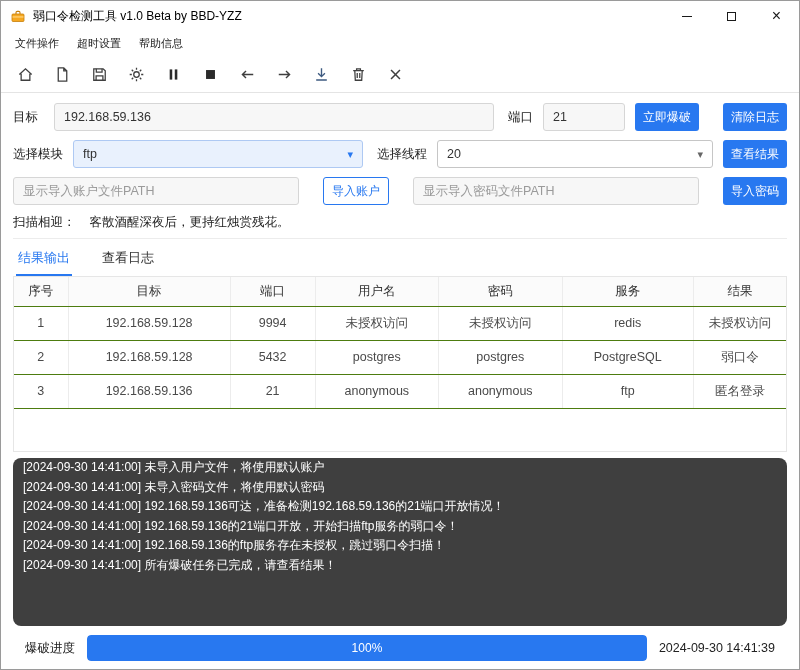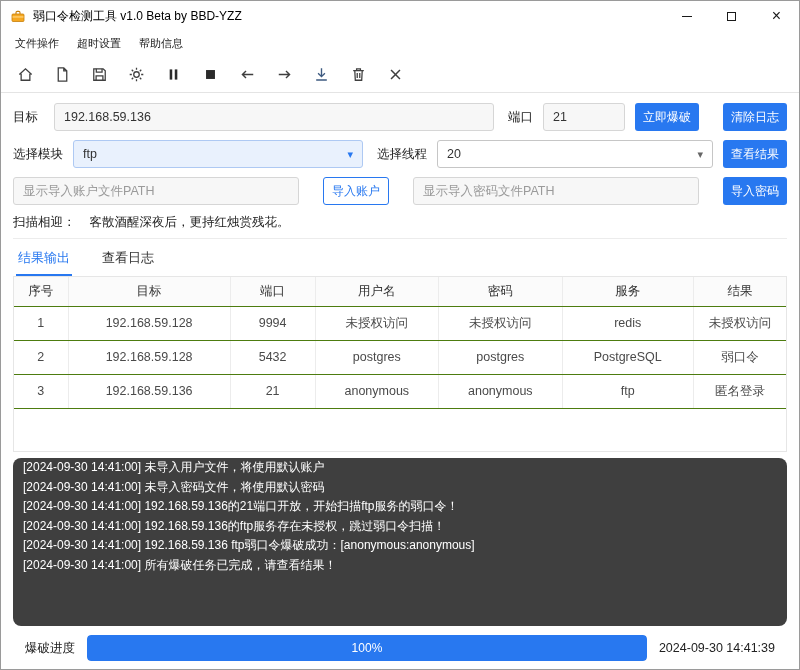--- a/index.html
+++ b/index.html
@@ -257,23 +257,23 @@
             <td>ftp</td>
             <td>匿名登录</td>
           </tr>
         </tbody>
       </table>
     </div>
 
     <div class="log" style="background: rgb(63, 63, 63);">
       <div>[2024-09-30 14:41:00] 未导入用户文件，将使用默认账户</div>
       <div>[2024-09-30 14:41:00] 未导入密码文件，将使用默认密码</div>
+      <div>[2024-09-30 14:41:00] 192.168.59.136可达，准备检测192.168.59.136的21端口开放情况！</div>
       <div>[2024-09-30 14:41:00] 192.168.59.136的21端口开放，开始扫描ftp服务的弱口令！</div>
       <div>[2024-09-30 14:41:00] 192.168.59.136的ftp服务存在未授权，跳过弱口令扫描！</div>
-      <div>[2024-09-30 14:41:00] 192.168.59.136 ftp弱口令爆破成功：[anonymous:anonymous]</div>
       <div>[2024-09-30 14:41:00] 所有爆破任务已完成，请查看结果！</div>
     </div>
 
     <div class="footer">
       <span class="flabel">爆破进度</span>
       <div class="progress-track">
         <div class="progress-fill" style="width: 100%;">
           <span>100%</span>
         </div>
       </div>

